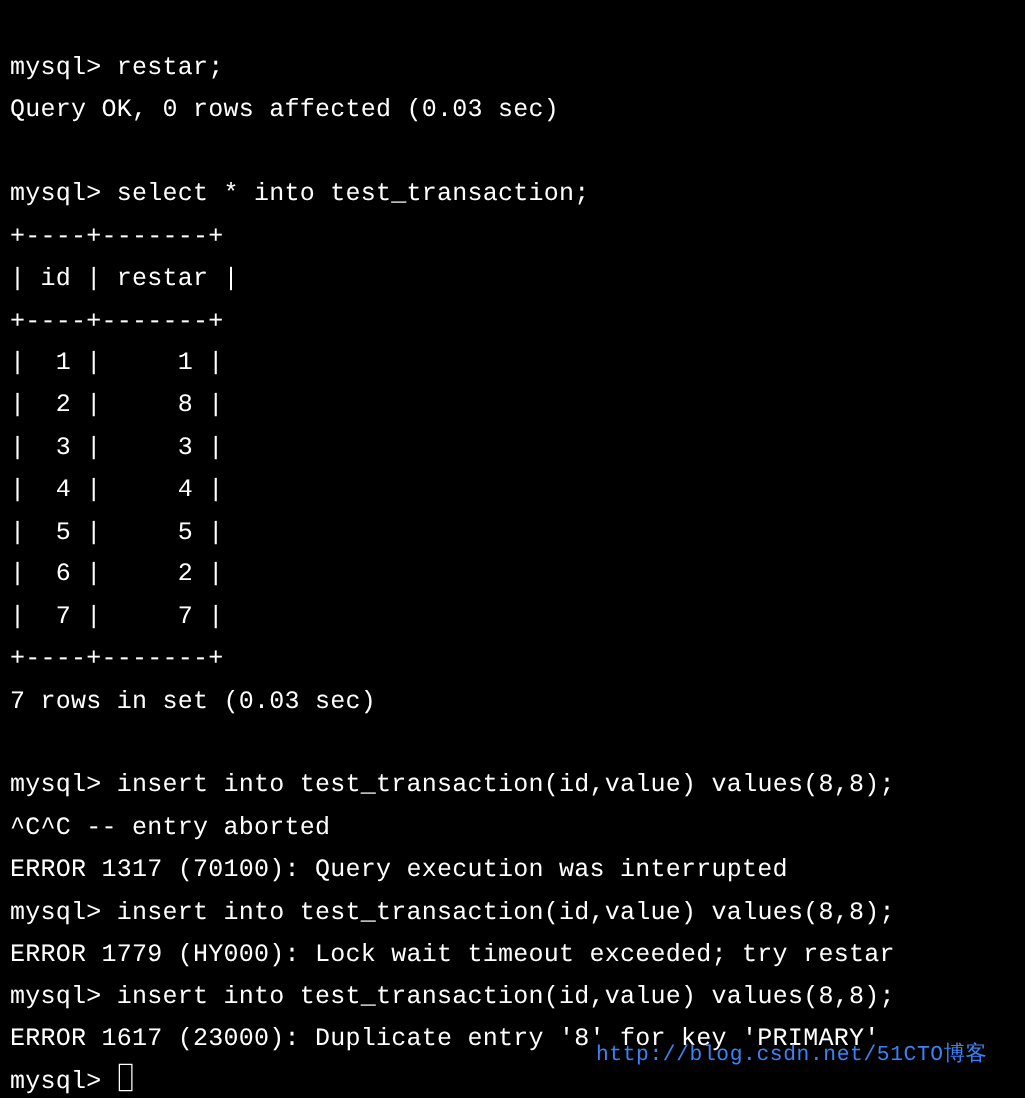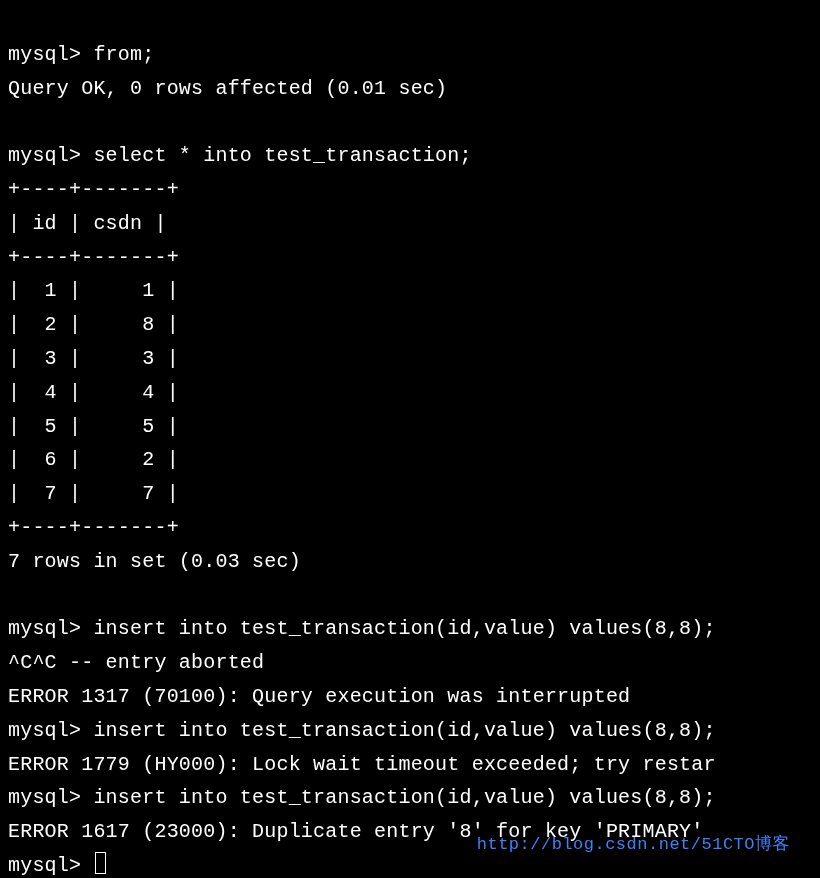--- a/index.html
+++ b/index.html
@@ -36,26 +36,26 @@
     color: #3b82f6;
     font-size: 17px;
     font-family: "SimSun", "Courier New", monospace;
     letter-spacing: 0.5px;
   }
 </style>
 </head>
 <body>
 
 <div class="terminal">
-<span class="line"><span>mysql&gt; </span><span>from;</span></span>
-<span class="line">Query OK, 0 rows affected (0.01 sec)</span>
+<span class="line"><span>mysql&gt; </span><span>restar;</span></span>
+<span class="line">Query OK, 0 rows affected (0.03 sec)</span>
 <span class="line"> </span>
 <span class="line"><span>mysql&gt; </span><span>select * into test_transaction;</span></span>
 <span class="line">+----+-------+</span>
-<span class="line">| id | csdn |</span>
+<span class="line">| id | restar |</span>
 <span class="line">+----+-------+</span>
 <span class="line">|  1 |     1 |</span>
 <span class="line">|  2 |     8 |</span>
 <span class="line">|  3 |     3 |</span>
 <span class="line">|  4 |     4 |</span>
 <span class="line">|  5 |     5 |</span>
 <span class="line">|  6 |     2 |</span>
 <span class="line">|  7 |     7 |</span>
 <span class="line">+----+-------+</span>
 <span class="line">7 rows in set (0.03 sec)</span>

